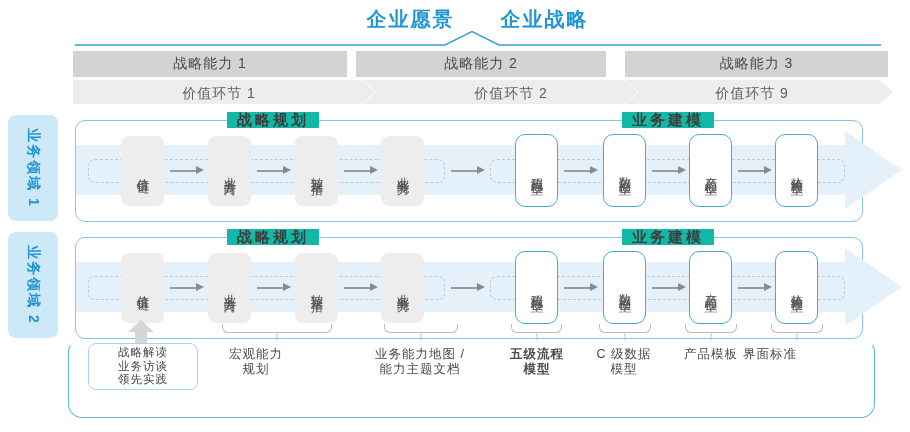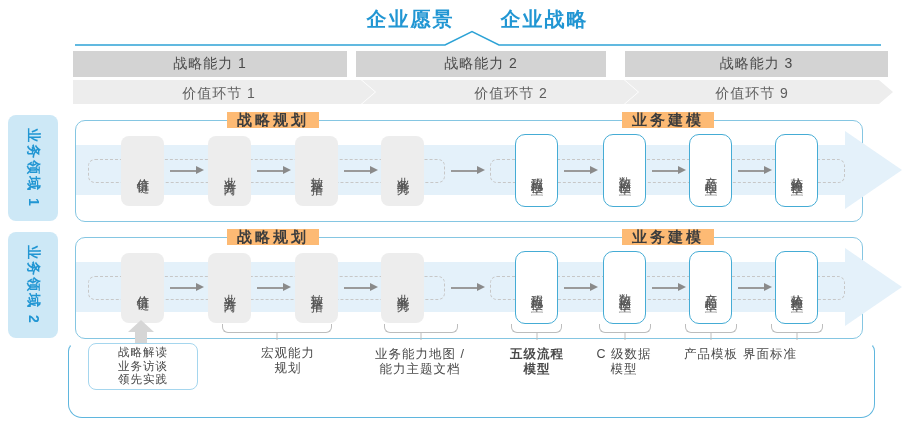--- a/index.html
+++ b/index.html
@@ -30,21 +30,21 @@
 
   
   .row { position:absolute; left:0; width:910px; height:118px; }
   .row .frame { position:absolute; left:75px; top:8px; width:788px; height:102px;
                 border:1px solid #85c6e2; border-radius:10px; background:#fff; }
   .row .band  { position:absolute; left:76px; top:33px; width:769px; height:50px; background:#e4f1fa; }
   .row .band-head { position:absolute; left:845px; top:19px; width:0; height:0;
                     border-left:57px solid #e4f1fa; border-top:39px solid transparent; border-bottom:39px solid transparent; }
   .row .dashed { position:absolute; top:47px; height:24px; border:1.5px dashed #c7c7c7; border-radius:7px; }
   .row .sec-title { position:absolute; top:0; height:16px; line-height:16px; transform:translateX(-50%);
-                    background:#fdba74; padding:0 10px; font-size:15px; font-weight:bold; color:#3d3d3d; letter-spacing:3px; white-space:nowrap; }
+                    background:#14b8a6; padding:0 10px; font-size:15px; font-weight:bold; color:#3d3d3d; letter-spacing:3px; white-space:nowrap; }
   .vbox { position:absolute; width:43px; display:flex; align-items:center; justify-content:center;
           writing-mode:vertical-rl; text-orientation:upright; font-size:12.5px; color:#555; letter-spacing:2px; }
   .vbox.gray { top:24px; height:70px; background:#ededed; border-radius:8px; }
   .vbox.blue { top:22px; height:73px; background:#fff; border:1.5px solid #45acd5; border-radius:10px; }
   .harrow { position:absolute; top:53px; width:34px; height:11px; }
   .harrow::before { content:''; position:absolute; left:0; top:5px; right:7px; height:1.5px; background:#9a9a9a; }
   .harrow::after  { content:''; position:absolute; right:0; top:1px; width:0; height:0;
                     border-left:8px solid #8a8a8a; border-top:4.5px solid transparent; border-bottom:4.5px solid transparent; }
 
   
@@ -188,21 +188,21 @@
       <div class="bl"></div>
       <div class="br"></div>
       <div class="bt"></div>
     </div>
   <div class="brace" style="left:771px;width:52px;">
       <div class="bl"></div>
       <div class="br"></div>
       <div class="bt"></div>
     </div>
 
-  <div class="ann-label" style="left:288px;font-family:Liberation Mono, monospace;">
+  <div class="ann-label" style="left:256px;">
     <span>宏观能力</span>
     <span>规划</span>
   </div>
   <div class="ann-label" style="left:420px;">
     <span>业务能力地图 /</span>
     <span>能力主题文档</span>
   </div>
   <div class="ann-label" style="left:537px;font-weight:bold;">
     <span>五级流程</span>
     <span>模型</span>

